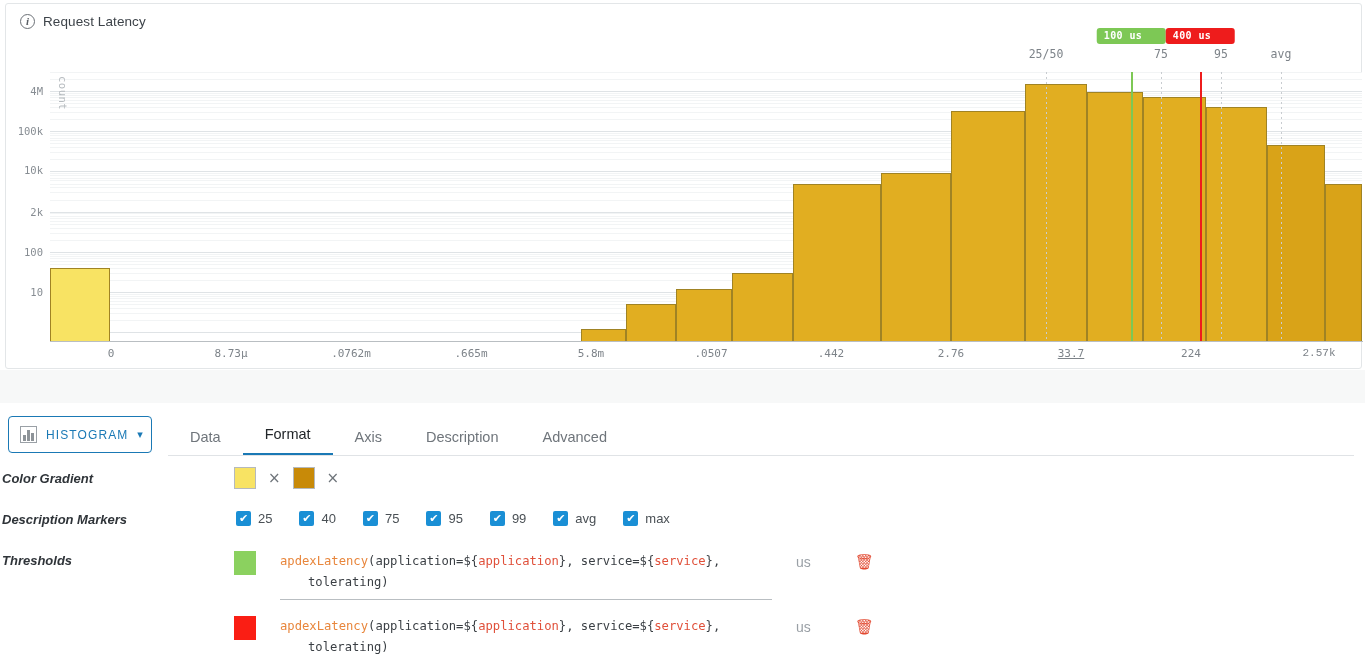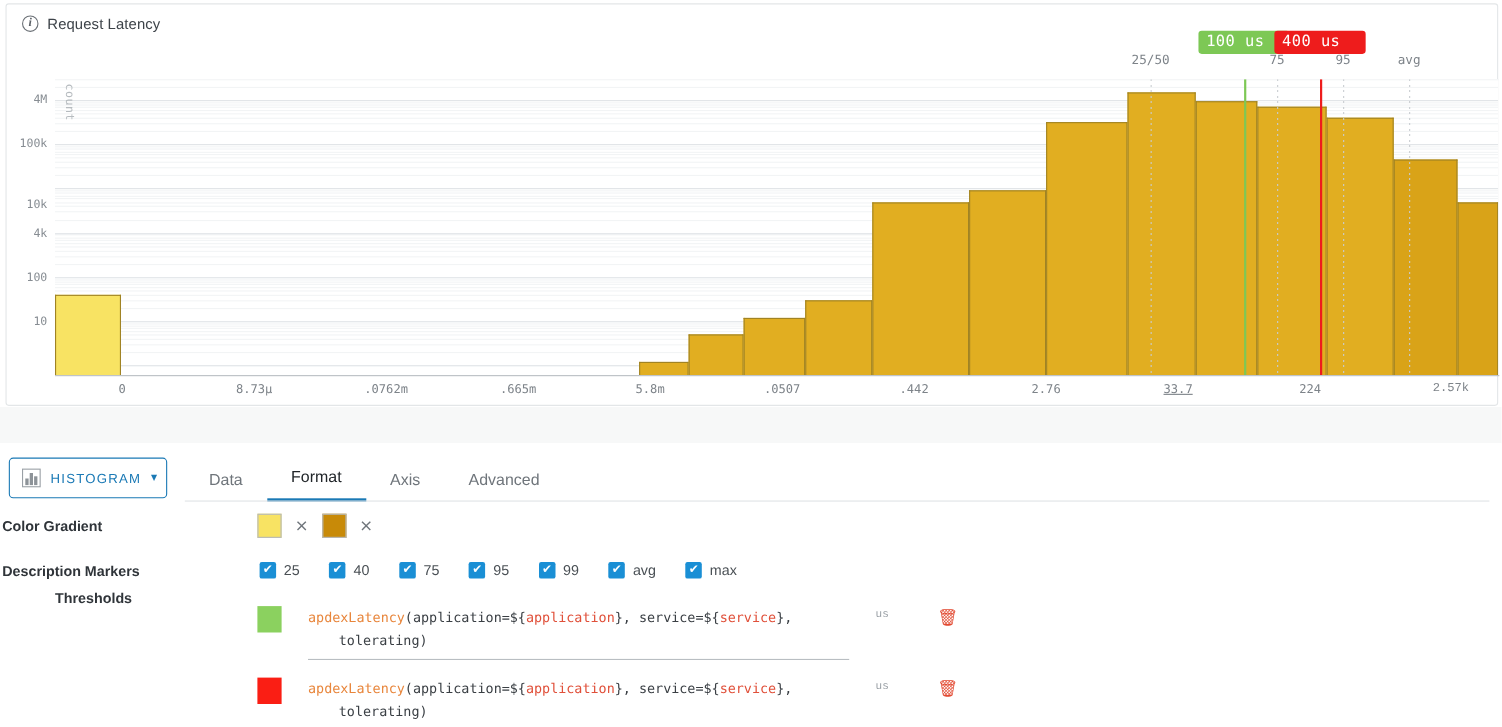--- a/index.html
+++ b/index.html
@@ -91,21 +91,21 @@
     transform: translateX(-50%);
     white-space: nowrap;
   }
 
   .thr-line {
     position: absolute; top: 0; width: 2px; height: 100%;
   }
   .thr-badge {
     position: absolute;
     font-family: "DejaVu Sans Mono", monospace;
-    font-size: 14px; font-weight: normal; color: #ffffff;
+    font-size: 10px; font-weight: bold; color: #ffffff;
     padding: 2px 23px 3px 7px;
     border-radius: 3px;
     transform: translateX(-50%);
     white-space: nowrap;
     letter-spacing: .4px;
   }
 
   .xlabel {
     position: absolute;
     font-family: "DejaVu Sans Mono", monospace;
@@ -160,21 +160,21 @@
     cursor: pointer; white-space: nowrap;
   }
   .tab.active { color: #212529; border-bottom: 3px solid #1a79b5; }
   .tabs-underline {
     position: absolute; left: 168px; top: 455px; width: 1186px; height: 1px;
     background: #e0e3e6;
   }
 
   .row-label {
     position: absolute; left: 2px;
-    font-size: 13px; color: #2f3439; font-weight: bold;
+    font-size: 13px; color: #2f3439; font-weight: bold; font-style: italic;
   }
 
   .swatch {
     width: 22px; height: 22px; border: 1px solid #b5b9bd;
     display: inline-block; vertical-align: middle;
     cursor: pointer;
   }
   .x-btn {
     font-size: 15px; color: #6f757b; cursor: pointer;
     font-family: "DejaVu Sans", sans-serif;
@@ -197,22 +197,22 @@
     border-bottom: 1px solid #b9bec2;
     padding: 0 0 6px 0;
     font-family: "DejaVu Sans Mono", monospace;
     font-size: 12.2px; line-height: 21px;
     color: #3a3f44;
     cursor: text;
   }
   .tok-fn { color: #e8863c; }
   .tok-var { color: #e0503a; }
   .thr-unit {
-    font-family: Liberation Mono, monospace;
-    font-size: 10px; color: #9aa0a6;
+    font-family: Liberation Sans, sans-serif;
+    font-size: 14px; color: #9aa0a6;
   }
   .trash {
     color: #e24a32; font-size: 15px; cursor: pointer; line-height: 1;
   }
 </style>
 </head>
 <body>
 
 <div class="chart-card">
   <div class="chart-title-row">
@@ -301,22 +301,22 @@
       <div class="thr-line" style="left: 1081px; background: rgb(125, 200, 85);"></div>
       <div class="thr-line" style="left: 1150px; background: rgb(238, 28, 28);"></div>
     </div>
 
   <div class="plot-baseline"></div>
 
   <div class="count-label">count</div>
   <div id="yaxis">
       <div class="ylabel" style="top: 87.159px; left: 0px; width: 42px;">4M</div>
       <div class="ylabel" style="top: 127.314px; left: 0px; width: 42px;">100k</div>
-      <div class="ylabel" style="top: 182px; left: 0px; width: 42px;">10k</div>
-      <div class="ylabel" style="top: 207.625px; left: 0px; width: 42px;">4k</div>
+      <div class="ylabel" style="top: 166px; left: 0px; width: 42px;">10k</div>
+      <div class="ylabel" style="top: 207.625px; left: 0px; width: 42px;">2k</div>
       <div class="ylabel" style="top: 247.781px; left: 0px; width: 42px;">100</div>
       <div class="ylabel" style="top: 287.936px; left: 0px; width: 42px;">10</div>
     </div>
   <div id="xaxis">
       <div class="xlabel" style="left: 105px; top: 343px;">0</div>
       <div class="xlabel" style="left: 225px; top: 343px;">8.73µ</div>
       <div class="xlabel" style="left: 345px; top: 343px;">.0762m</div>
       <div class="xlabel" style="left: 465px; top: 343px;">.665m</div>
       <div class="xlabel" style="left: 585px; top: 343px;">5.8m</div>
       <div class="xlabel" style="left: 705px; top: 343px;">.0507</div>
@@ -349,20 +349,21 @@
     <i style="left:10px; width:3px; height:8px;"></i>
   </span>
   <span class="viz-btn-label">HISTOGRAM</span>
   <span class="chev">▾</span>
 </div>
 
 <div class="tabs" id="tabs">
     <div class="tab">Data</div>
     <div class="tab active">Format</div>
     <div class="tab">Axis</div>
+    <div class="tab">Description</div>
     <div class="tab">Advanced</div>
   </div>
 <div class="tabs-underline"></div>
 
 <div class="row-label" style="top:471px;">Color Gradient</div>
 <div id="gradient-row" style="position:absolute; left:234px; top:467px; display:flex; align-items:center; gap:12px;">
     <span class="swatch" style="background: rgb(248, 227, 99);"></span>
     <span class="x-btn">×</span>
     <span class="swatch" style="background: rgb(200, 138, 8);"></span>
     <span class="x-btn">×</span>
@@ -393,21 +394,21 @@
     <div class="cbx-item">
       <span class="cbx">✔</span>
       <span class="cbx-label">avg</span>
     </div>
     <div class="cbx-item">
       <span class="cbx">✔</span>
       <span class="cbx-label">max</span>
     </div>
   </div>
 
-<div class="row-label" style="top:536px;margin-left:48px;">Thresholds</div>
+<div class="row-label" style="top:553px;">Thresholds</div>
 <div id="thr-rows">
     <div class="thr-row" style="left: 234px; top: 551px; gap: 24px;">
       <div class="thr-swatch" style="background: rgb(139, 209, 95);"></div>
       <div class="thr-input"><span class="tok-fn">apdexLatency</span><span>(application=${</span><span class="tok-var">application</span><span>}, service=${</span><span class="tok-var">service</span><span>},</span><br><span style="padding-left:28px">tolerating)</span></div>
       <div class="thr-unit" style="padding-top: 3px;">us</div>
       <div class="trash" style="padding-top: 3px; margin-left: 20px;">🗑</div>
     </div>
     <div class="thr-row" style="left: 234px; top: 616px; gap: 24px;">
       <div class="thr-swatch" style="background: rgb(250, 30, 20);"></div>
       <div class="thr-input"><span class="tok-fn">apdexLatency</span><span>(application=${</span><span class="tok-var">application</span><span>}, service=${</span><span class="tok-var">service</span><span>},</span><br><span style="padding-left:28px">tolerating)</span></div>

